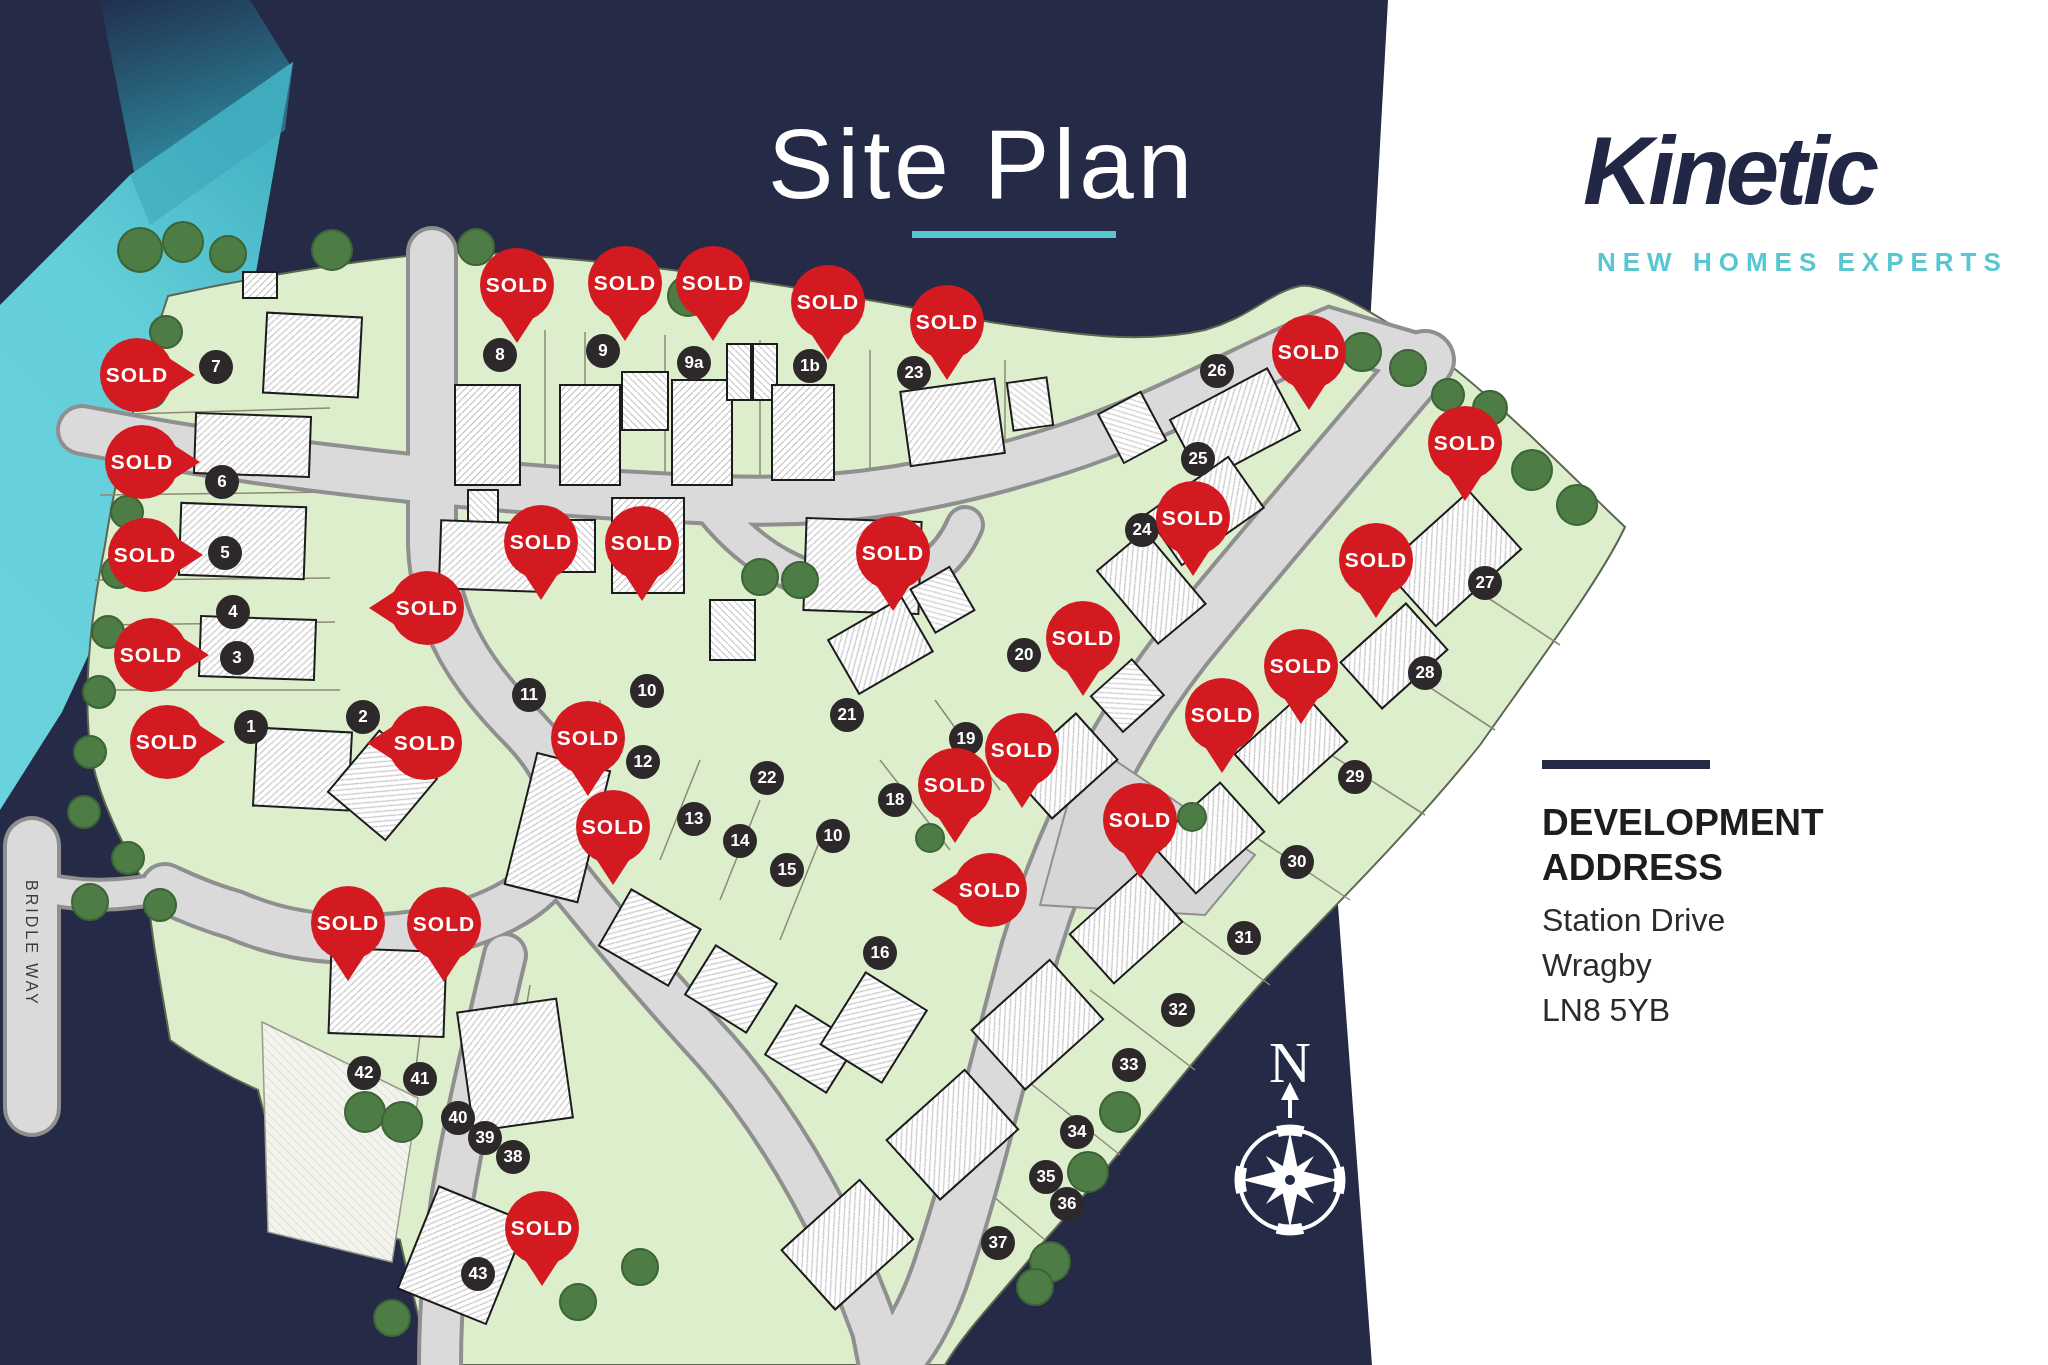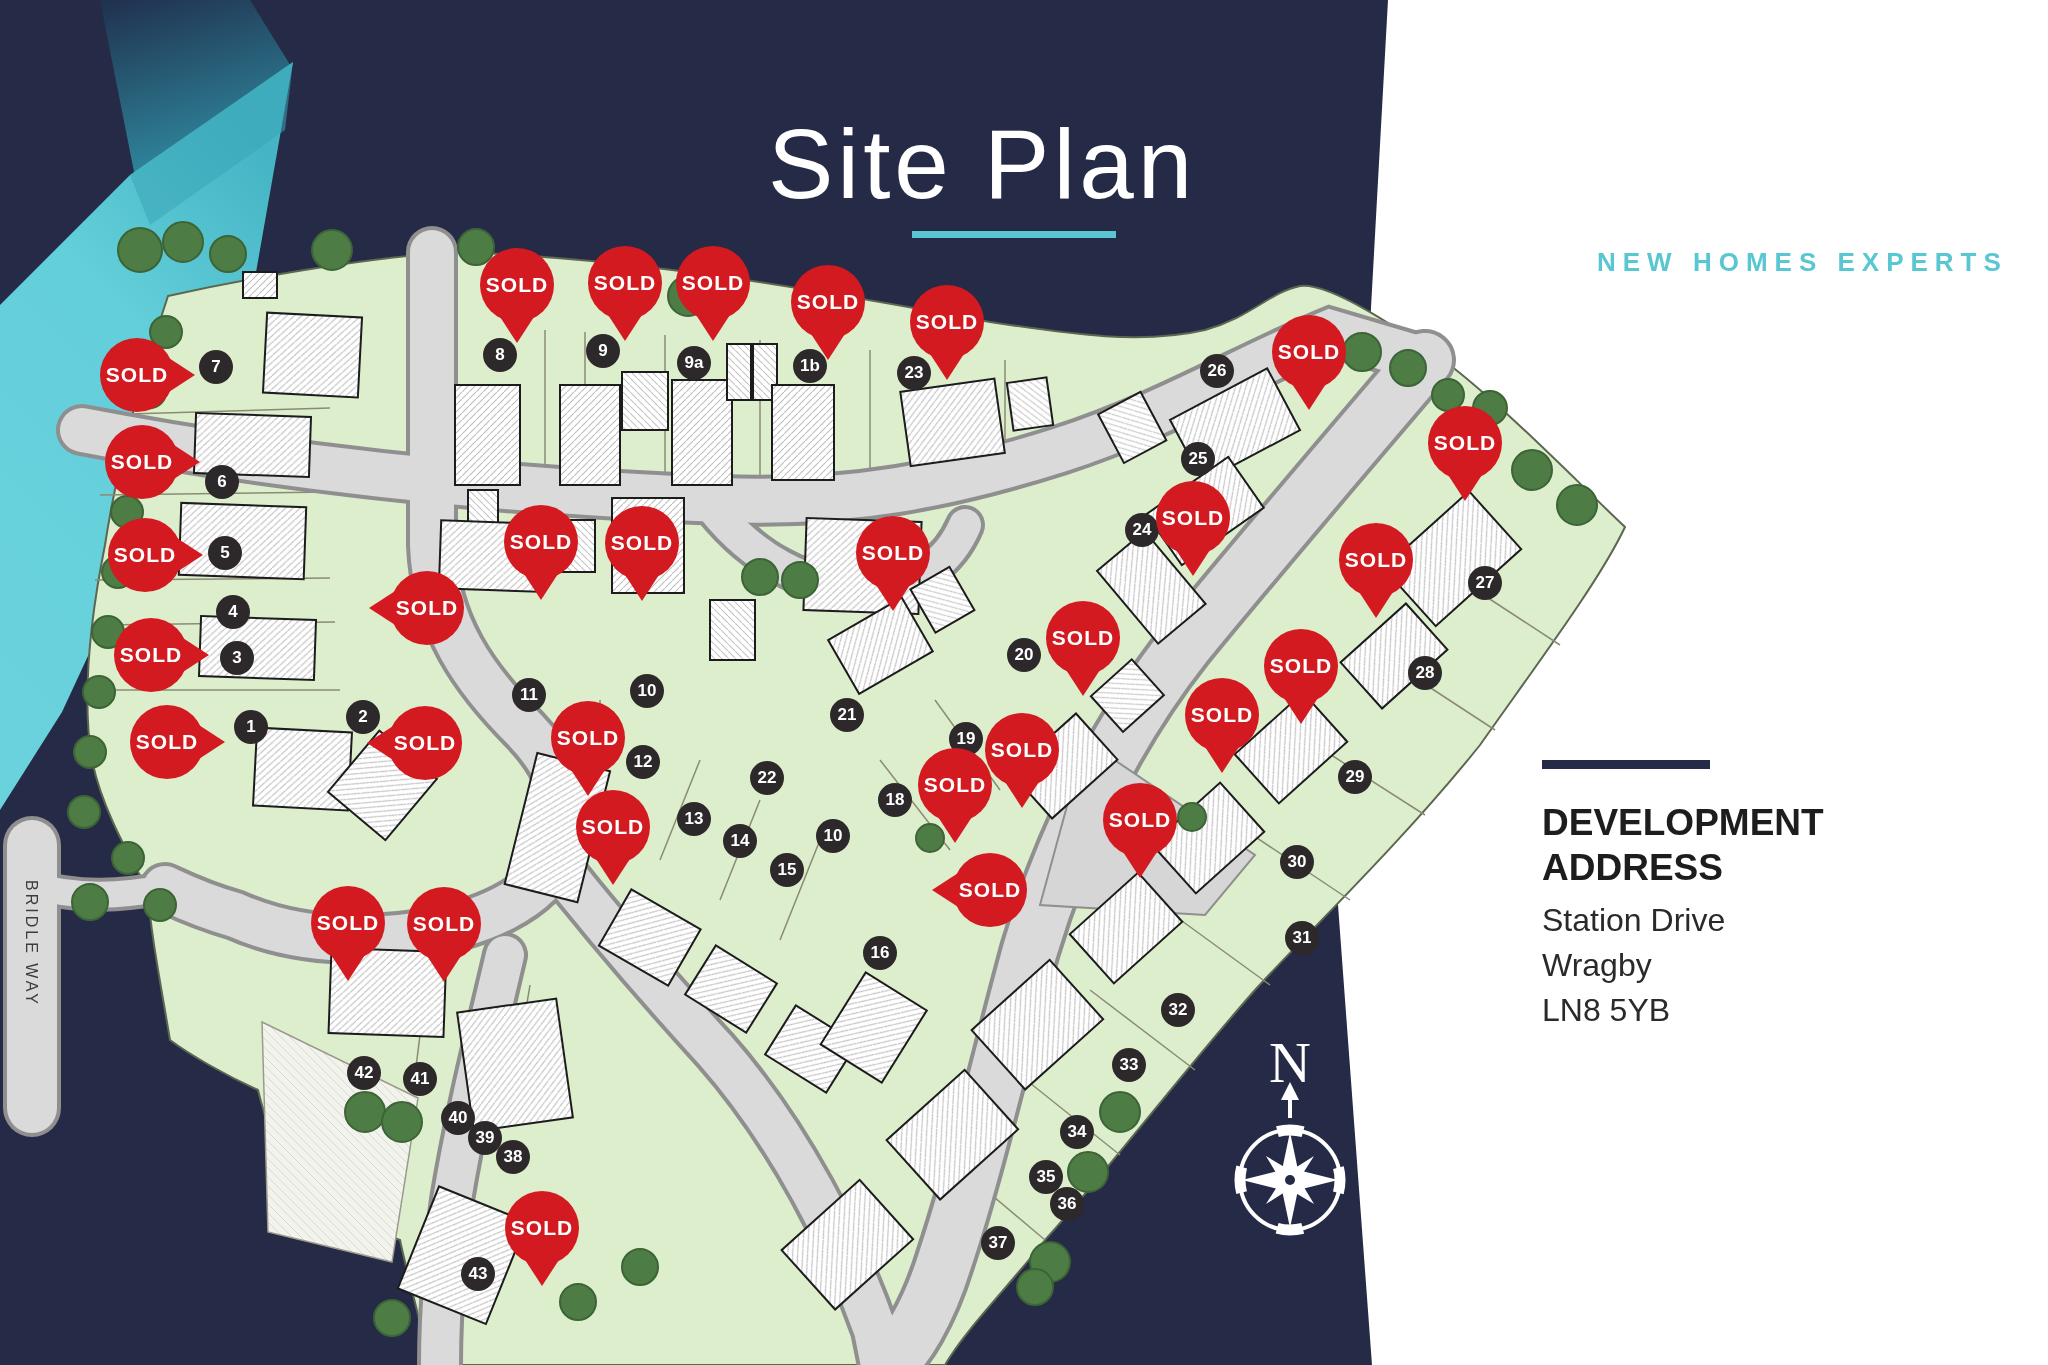--- a/index.html
+++ b/index.html
@@ -252,20 +252,21 @@
       <circle r="50" fill="none" stroke="#ffffff" stroke-width="11" stroke-dasharray="26 52.5" stroke-dashoffset="13"></circle>
       <polygon points="0,-48 8,-10 48,0 8,10 0,48 -8,10 -48,0 -8,-10" fill="#ffffff"></polygon>
       <polygon points="0,-34 6,-7 34,0 6,7 0,34 -6,7 -34,0 -6,-7" fill="#ffffff" transform="rotate(45)"></polygon>
       <circle r="5" fill="#252a47"></circle>
     </g>
   </svg>
 
   <div class="site-title">Site Plan</div>
   <div class="title-underline" style="background: rgb(88, 199, 210);"></div>
 
+  <div class="logo-word">Kinetic</div>
   <div class="k-accent"></div>
   <div class="k-accent2"></div>
   <div class="logo-tagline" style="color: rgb(88, 199, 210);">NEW HOMES EXPERTS</div>
 
   <div class="addr-rule" style="background: rgb(37, 42, 71);"></div>
   <div class="addr-heading">
     <span>DEVELOPMENT</span><br>
     <span>ADDRESS</span>
   </div>
   <div class="addr-lines">
@@ -302,21 +303,21 @@
       <div class="badge" style="left: 847px; top: 715px; background: rgb(45, 41, 42);">21</div>
       <div class="badge" style="left: 767px; top: 778px; background: rgb(45, 41, 42);">22</div>
       <div class="badge" style="left: 914px; top: 373px; background: rgb(45, 41, 42);">23</div>
       <div class="badge" style="left: 1142px; top: 530px; background: rgb(45, 41, 42);">24</div>
       <div class="badge" style="left: 1198px; top: 459px; background: rgb(45, 41, 42);">25</div>
       <div class="badge" style="left: 1217px; top: 371px; background: rgb(45, 41, 42);">26</div>
       <div class="badge" style="left: 1485px; top: 583px; background: rgb(45, 41, 42);">27</div>
       <div class="badge" style="left: 1425px; top: 673px; background: rgb(45, 41, 42);">28</div>
       <div class="badge" style="left: 1355px; top: 777px; background: rgb(45, 41, 42);">29</div>
       <div class="badge" style="left: 1297px; top: 862px; background: rgb(45, 41, 42);">30</div>
-      <div class="badge" style="left: 1302px; top: 938px; background: rgb(45, 41, 42);">31</div>
+      <div class="badge" style="left: 1244px; top: 938px; background: rgb(45, 41, 42);">31</div>
       <div class="badge" style="left: 1178px; top: 1010px; background: rgb(45, 41, 42);">32</div>
       <div class="badge" style="left: 1129px; top: 1065px; background: rgb(45, 41, 42);">33</div>
       <div class="badge" style="left: 1077px; top: 1132px; background: rgb(45, 41, 42);">34</div>
       <div class="badge" style="left: 1046px; top: 1177px; background: rgb(45, 41, 42);">35</div>
       <div class="badge" style="left: 1028px; top: 1204px; background: rgb(45, 41, 42); margin-left: 39px;">36</div>
       <div class="badge" style="left: 998px; top: 1243px; background: rgb(45, 41, 42);">37</div>
       <div class="badge" style="left: 513px; top: 1157px; background: rgb(45, 41, 42);">38</div>
       <div class="badge" style="left: 485px; top: 1138px; background: rgb(45, 41, 42);">39</div>
       <div class="badge" style="left: 458px; top: 1118px; background: rgb(45, 41, 42);">40</div>
       <div class="badge" style="left: 420px; top: 1079px; background: rgb(45, 41, 42);">41</div>

